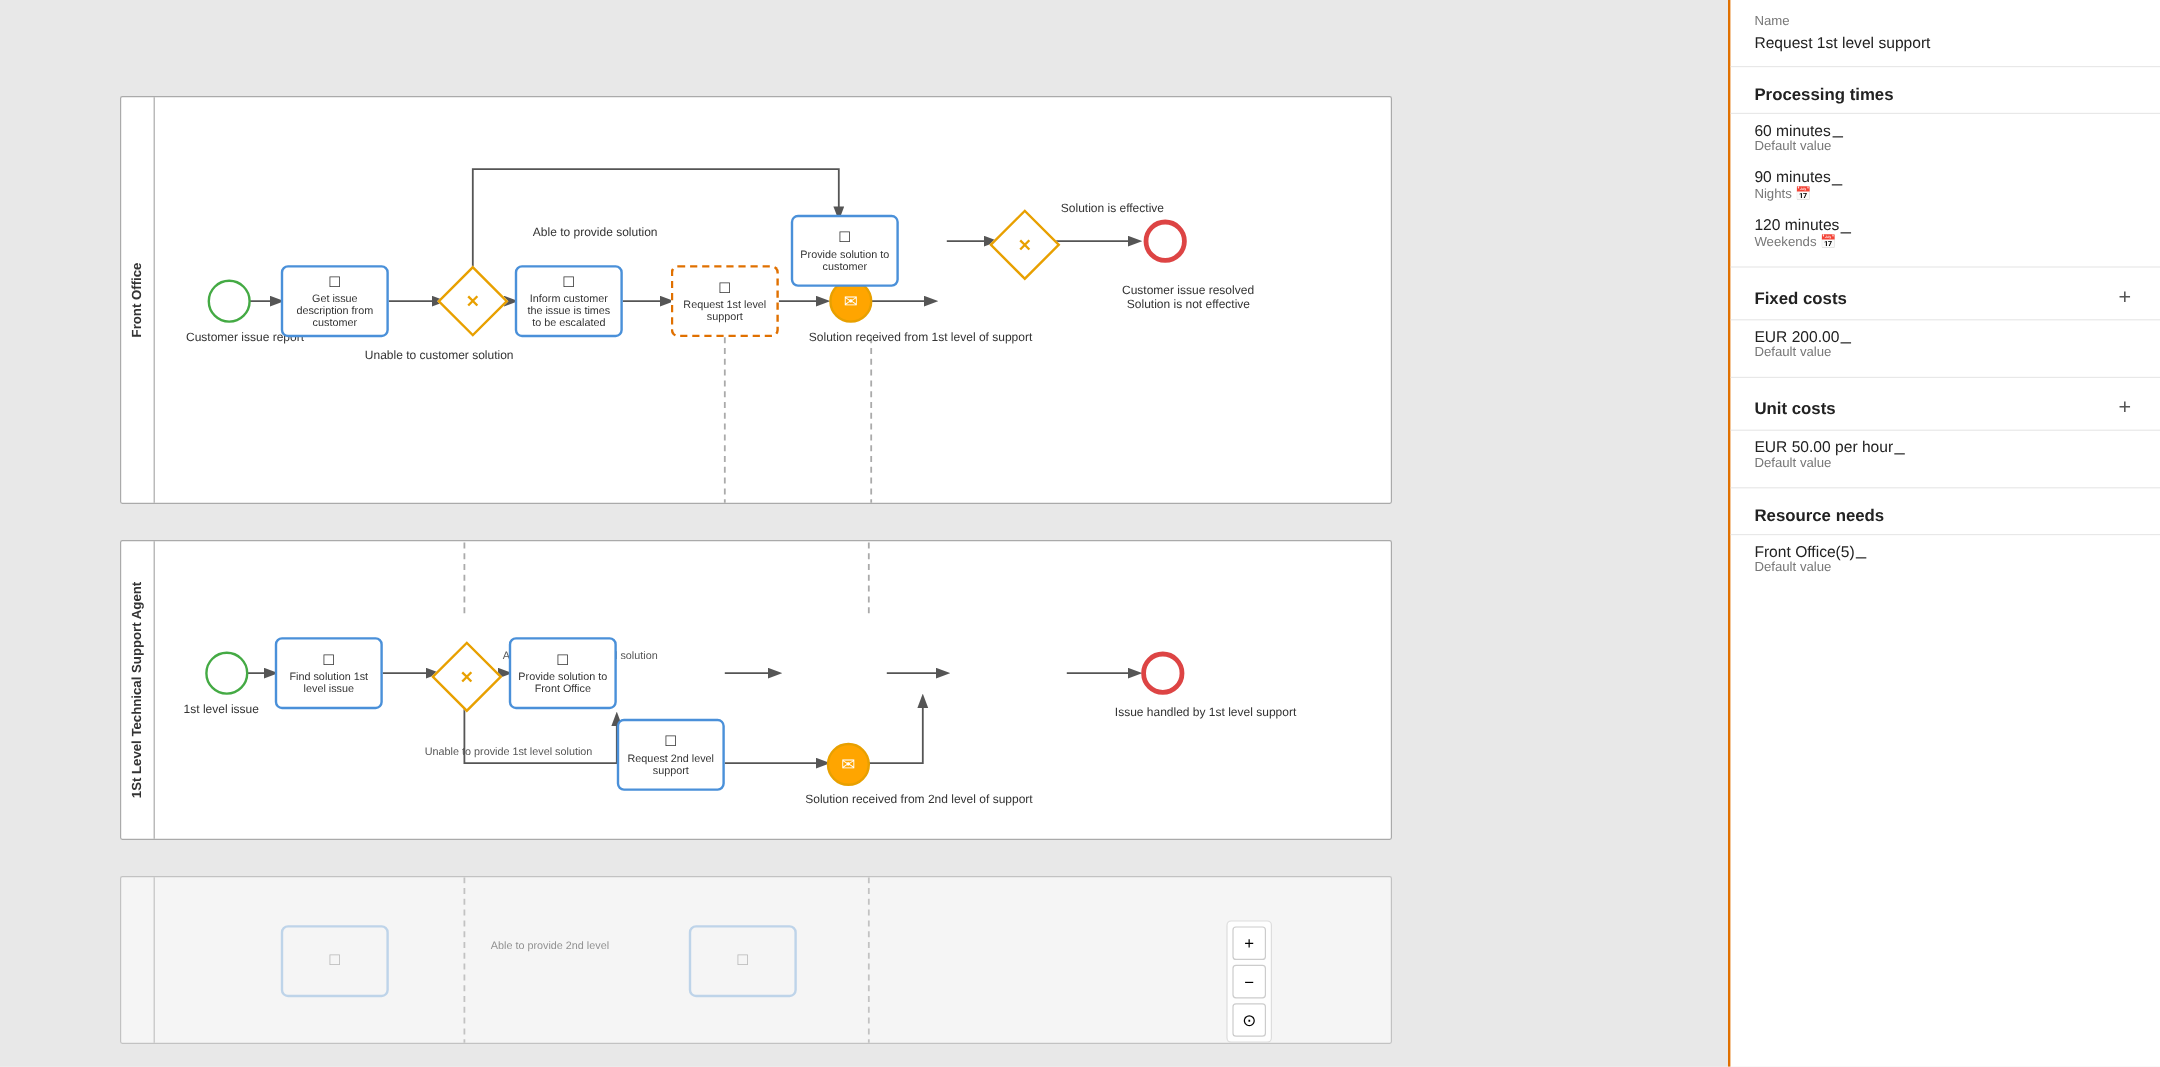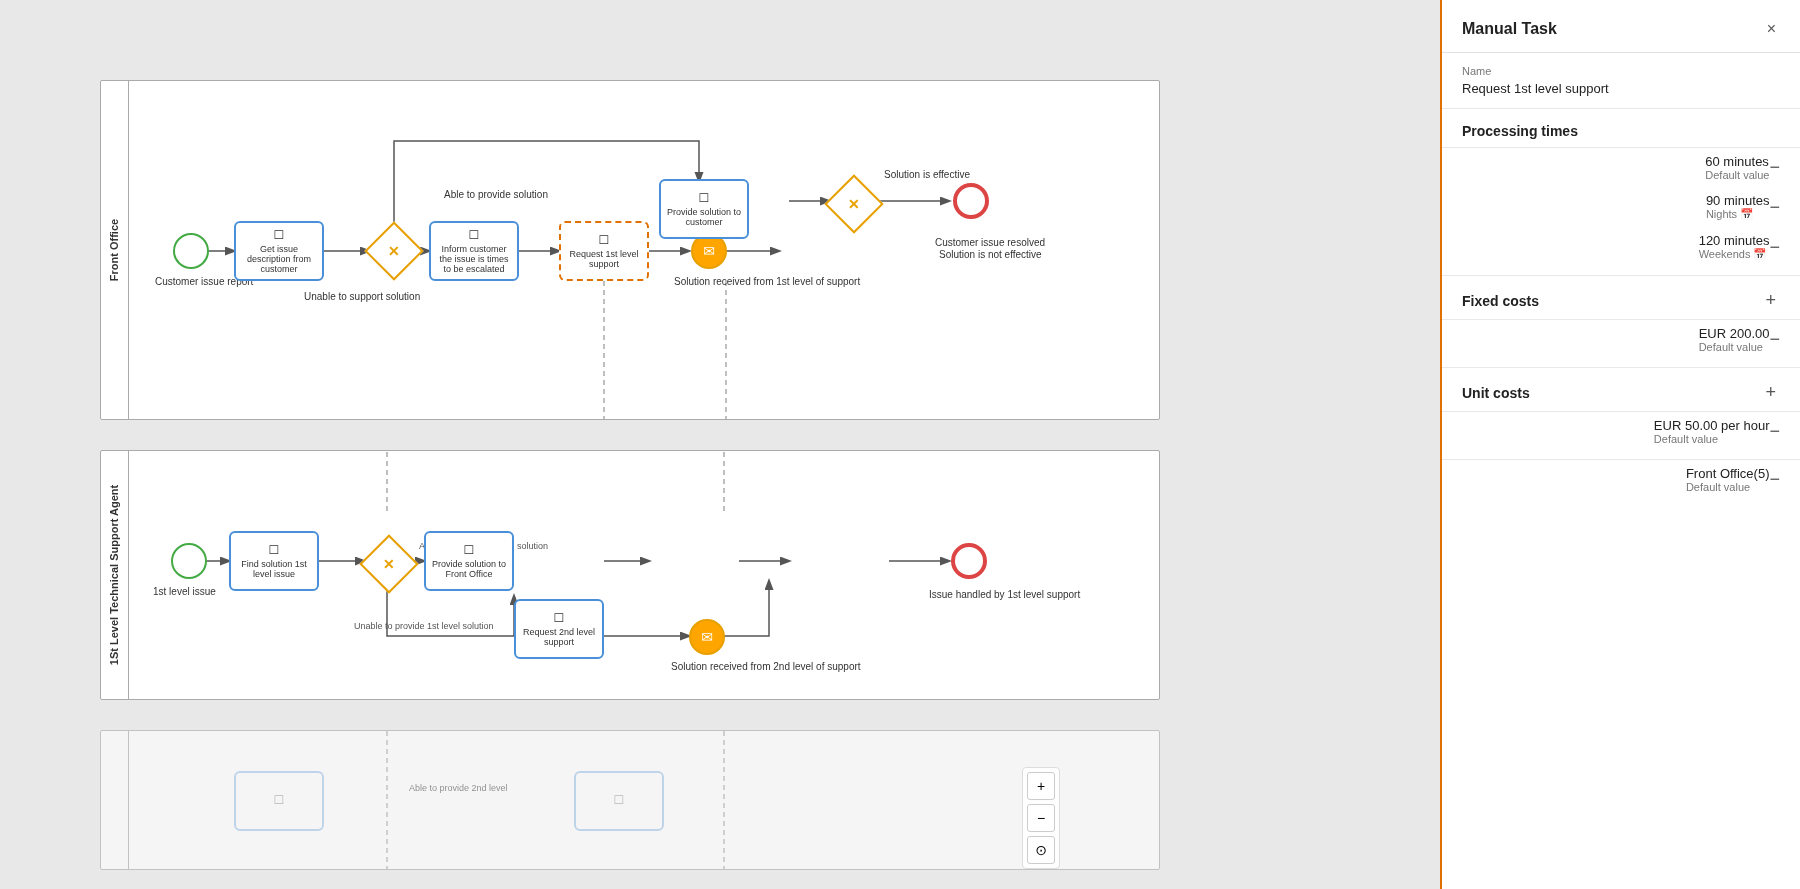--- a/index.html
+++ b/index.html
@@ -231,21 +231,21 @@
       font-size: 18px;
       color: #555;
       cursor: pointer;
       padding: 0 4px;
     }
 
     .section-row {
       padding: 6px 20px;
       display: flex;
       align-items: center;
-      justify-content: flex-end;
+      justify-content: flex-start;
     }
 
     .section-row-left {
       display: flex;
       flex-direction: column;
     }
 
     .row-value {
       font-size: 13px;
       color: #222;
@@ -340,21 +340,21 @@
         <div class="bpmn-node task-node" style="left:105px; top:140px;">
           <div class="task-icon">☐</div>
           <div style="font-size:9px;">Get issue description from customer</div>
         </div>
 
         <div class="gateway-container" style="left:240px; top:145px;">
           <div class="gateway">
             <div class="gateway-inner">✕</div>
           </div>
         </div>
-        <div class="node-label" style="left:175px; top:210px; width:90px;">Unable to support solution</div>
+        <div class="node-label" style="left:175px; top:210px; width:90px;">Unable to customer solution</div>
         <div class="node-label" style="left:315px; top:108px; width:100px;">Able to provide solution</div>
 
         <div class="bpmn-node task-node" style="left:300px; top:140px;">
           <div class="task-icon">☐</div>
           <div style="font-size:9px;">Inform customer the issue is times to be escalated</div>
         </div>
 
         <div class="bpmn-node task-node task-node-selected" style="left:430px; top:140px;">
           <div class="task-icon">☐</div>
           <div style="font-size:9px;">Request 1st level support</div>
@@ -465,24 +465,20 @@
 
   <div class="zoom-controls">
     <button class="zoom-btn">+</button>
     <button class="zoom-btn">−</button>
     <button class="zoom-btn">⊙</button>
   </div>
 </div>
 
 <div class="right-panel">
 
-  <div class="panel-header">
-    <span class="panel-title">Manual Task</span>
-    <button class="panel-close">×</button>
-  </div>
 
   <div class="panel-section">
     <div class="panel-field-label">Name</div>
     <div class="panel-field-value">Request 1st level support</div>
   </div>
 
   <div class="section-header">
     <span class="section-title">Processing times</span>
   </div>
 
@@ -529,20 +525,23 @@
   </div>
 
   <div class="section-row" style="border-bottom: 1px solid #e8e8e8; padding-bottom:14px;">
     <div class="section-row-left">
       <span class="row-value">EUR 50.00 per hour</span>
       <span class="row-sublabel">Default value</span>
     </div>
     <button class="row-minus">−</button>
   </div>
 
+  <div class="section-header">
+    <span class="section-title">Resource needs</span>
+  </div>
 
   <div class="section-row">
     <div class="section-row-left">
       <span class="row-value">Front Office(5)</span>
       <span class="row-sublabel">Default value</span>
     </div>
     <button class="row-minus">−</button>
   </div>
 </div>
 

